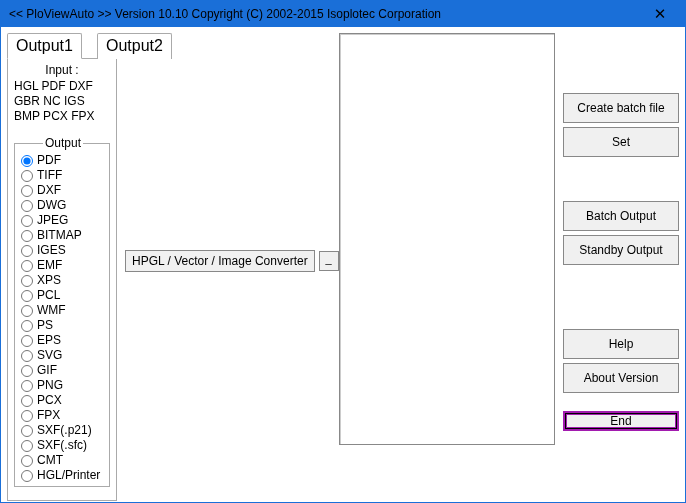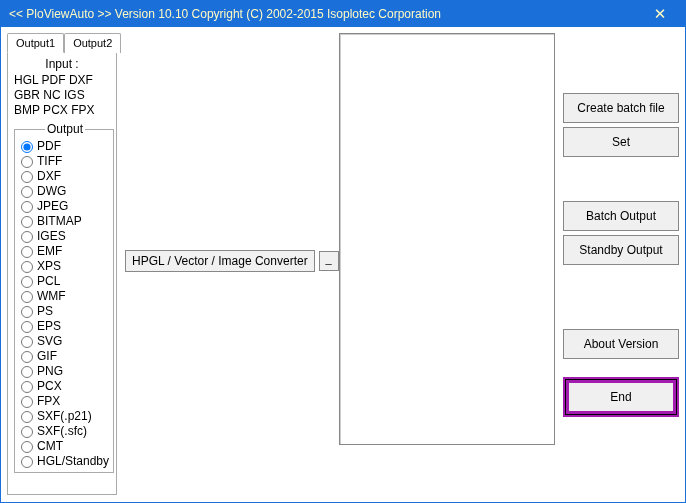--- a/index.html
+++ b/index.html
@@ -8,21 +8,21 @@
     font-family: "Segoe UI", Tahoma, sans-serif;
     font-size: 12px;
     background: #fff;
     width: 686px;
     height: 503px;
     overflow: hidden;
     border: 1px solid #1a6fd8;
   }
   .titlebar {
     background: #1a6fd8;
-    color: #fef9c3;
+    color: #000000;
     height: 26px;
     display: flex;
     align-items: center;
     padding: 0 8px;
     font-size: 12px;
   }
   .titlebar .title { flex: 1; }
   .titlebar .close {
     width: 34px;
     text-align: center;
@@ -44,39 +44,39 @@
     margin-bottom: -1px;
     position: relative;
     z-index: 2;
   }
   .tab {
     border: 1px solid #aaa;
     border-bottom: none;
     padding: 3px 8px;
     background: #fff;
     cursor: pointer;
-    font-size: 11px;
-    margin-right: 0;
+    font-size: 16px;
+    margin-right: 15px;
     border-radius: 2px 2px 0 0;
   }
   .tab.active {
     background: #fff;
     border-bottom: 1px solid #fff;
     position: relative;
   }
   .tabbody {
     border: 1px solid #aaa;
     height: calc(100% - 20px);
     padding: 4px 6px 6px 6px;
     position: relative;
     z-index: 1;
     background: #fff;
   }
   .input-label { margin-bottom: 2px; text-align: center; }
-  .input-lines { line-height: 15px; margin-bottom: 4px; }
+  .input-lines { line-height: 15px; margin-bottom: 12px; }
   fieldset.output {
     border: 1px solid #aaa;
     margin: 0;
     padding: 2px 4px 4px 6px;
   }
   fieldset.output legend {
     padding: 0 2px;
     font-size: 12px;
     text-align: center;
   }
@@ -144,22 +144,22 @@
     align-items: center;
     justify-content: center;
     font-size: 12px;
     cursor: pointer;
   }
   .gap-small { height: 40px; }
   .gap-large { height: 60px; }
   .btn.focus {
     outline: 1px solid #000;
     outline-offset: -3px;
-    border: 6px solid #a21caf;
-    height: 40px;
+    border: 4px solid #a21caf;
+    height: 20px;
   }
 </style>
 </head>
 <body>
 
 <div class="titlebar">
   <span class="title">&lt;&lt;  PloViewAuto &gt;&gt;   Version 10.10 Copyright (C) 2002-2015 Isoplotec Corporation</span>
   <span class="close">✕</span>
 </div>
 
@@ -259,21 +259,21 @@
             <label class="radio-row">
               <input type="radio" name="outfmt" style="">
               <span>SXF(.sfc)</span>
             </label>
             <label class="radio-row">
               <input type="radio" name="outfmt" style="">
               <span>CMT</span>
             </label>
             <label class="radio-row">
               <input type="radio" name="outfmt" style="">
-              <span>HGL/Standby</span>
+              <span>HGL/Printer</span>
             </label>
           </div>
       </fieldset>
     </div>
   </div>
 
   <div class="middle">
     <div class="converter-row">
       <div class="converter-box">HPGL / Vector / Image Converter</div>
       <div class="mini-btn">_</div>
@@ -281,18 +281,19 @@
     <div class="canvas"></div>
   </div>
 
   <div class="right">
     <div class="btn">Create batch file</div>
     <div class="btn">Set</div>
     <div class="gap-small"></div>
     <div class="btn">Batch Output</div>
     <div class="btn">Standby Output</div>
     <div class="gap-large"></div>
+    <div class="btn">Help</div>
     <div class="btn">About Version</div>
     <div style="height:14px"></div>
     <div class="btn focus">End</div>
   </div>
 
 </div>
 
 </body></html>

